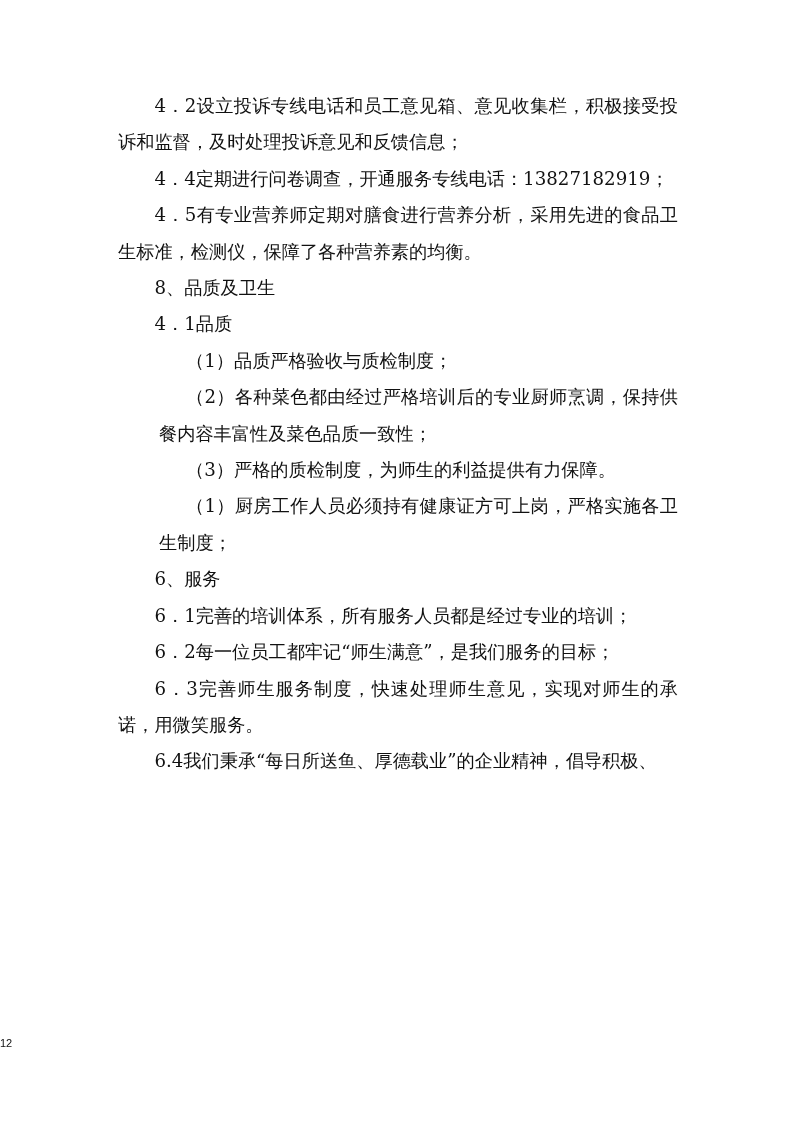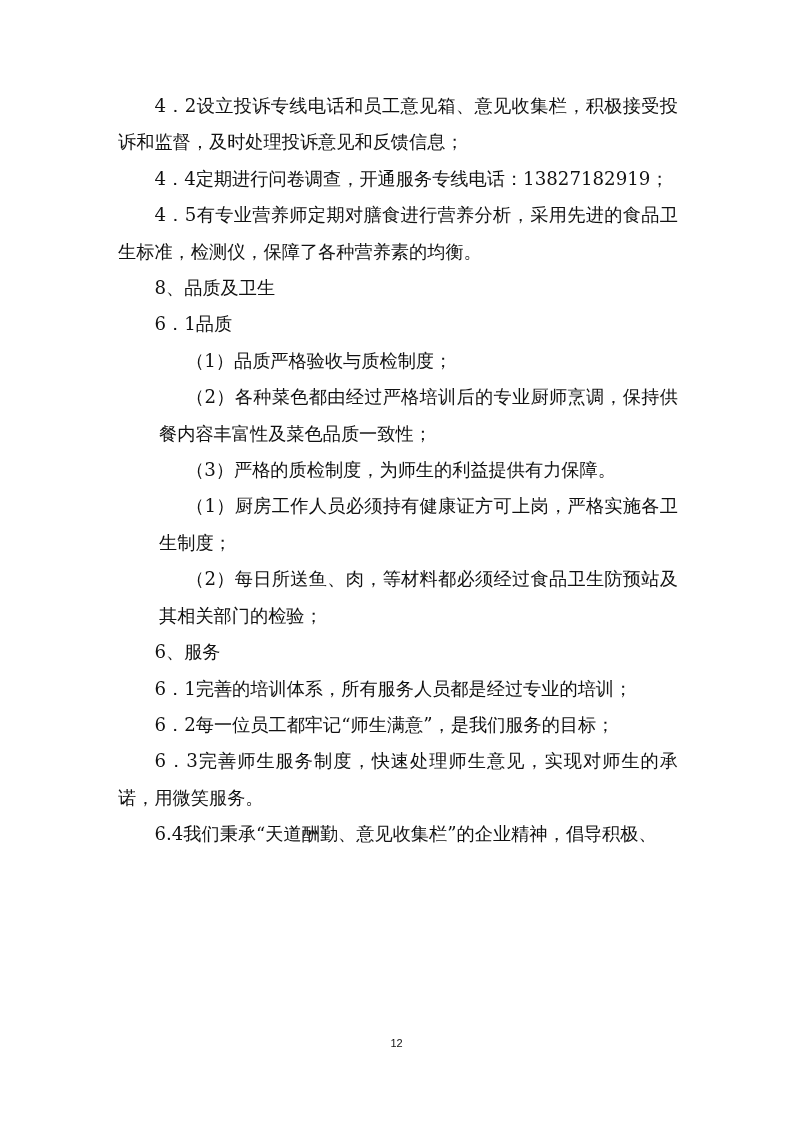--- a/index.html
+++ b/index.html
@@ -12,39 +12,38 @@
     .content {
       position: absolute; left: 118px; top: 88px; width: 560px;
       font-family: "DejaVu Serif", "Liberation Serif", serif;
       font-size: 18.2px; color: #111111;
       line-height: 36.4px;
     }
     .para { margin: 0; padding: 0; text-align: justify; }
     .indent2 { text-indent: 36.4px; }
     .indent15 { text-indent: 27px; margin-left: 41px; }
     .page-number {
-      position: absolute; top: 1037px; left: 0; width: 793px; text-align: center;
+      position: absolute; top: 1037px; left: 0; width: 793px; 
       font-family: "Liberation Sans", "DejaVu Sans", sans-serif; font-size: 11px; color: #111111;
     }
   </style>
 </head>
 <body>
 
 <div class="page">
   <div class="content">
     <p class="para indent2">4．2设立投诉专线电话和员工意见箱、意见收集栏，积极接受投诉和监督，及时处理投诉意见和反馈信息；</p>
     <p class="para indent2">4．4定期进行问卷调查，开通服务专线电话：13827182919；</p>
     <p class="para indent2">4．5有专业营养师定期对膳食进行营养分析，采用先进的食品卫生标准，检测仪，保障了各种营养素的均衡。</p>
     <p class="para indent2">8、品质及卫生</p>
-    <p class="para indent2">6．1品质</p>
+    <p class="para indent2">4．1品质</p>
     <p class="para indent15">（1）品质严格验收与质检制度；</p>
     <p class="para indent15">（2）各种菜色都由经过严格培训后的专业厨师烹调，保持供餐内容丰富性及菜色品质一致性；</p>
     <p class="para indent15">（3）严格的质检制度，为师生的利益提供有力保障。</p>
     <p class="para indent15">（1）厨房工作人员必须持有健康证方可上岗，严格实施各卫生制度；</p>
-    <p class="para indent15">（2）每日所送鱼、肉，等材料都必须经过食品卫生防预站及其相关部门的检验；</p>
     <p class="para indent2">6、服务</p>
     <p class="para indent2">6．1完善的培训体系，所有服务人员都是经过专业的培训；</p>
     <p class="para indent2">6．2每一位员工都牢记“师生满意”，是我们服务的目标；</p>
     <p class="para indent2">6．3完善师生服务制度，快速处理师生意见，实现对师生的承诺，用微笑服务。</p>
-    <p class="para indent2">6.4我们秉承“天道酬勤、意见收集栏”的企业精神，倡导积极、</p>
+    <p class="para indent2">6.4我们秉承“每日所送鱼、厚德载业”的企业精神，倡导积极、</p>
   </div>
   <div class="page-number">12</div>
 </div>
 
 </body></html>

